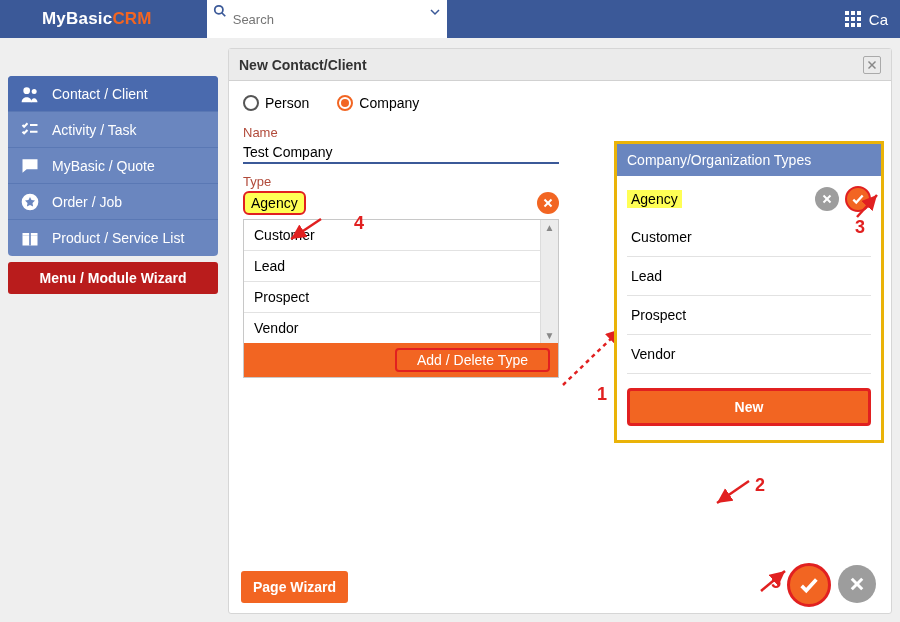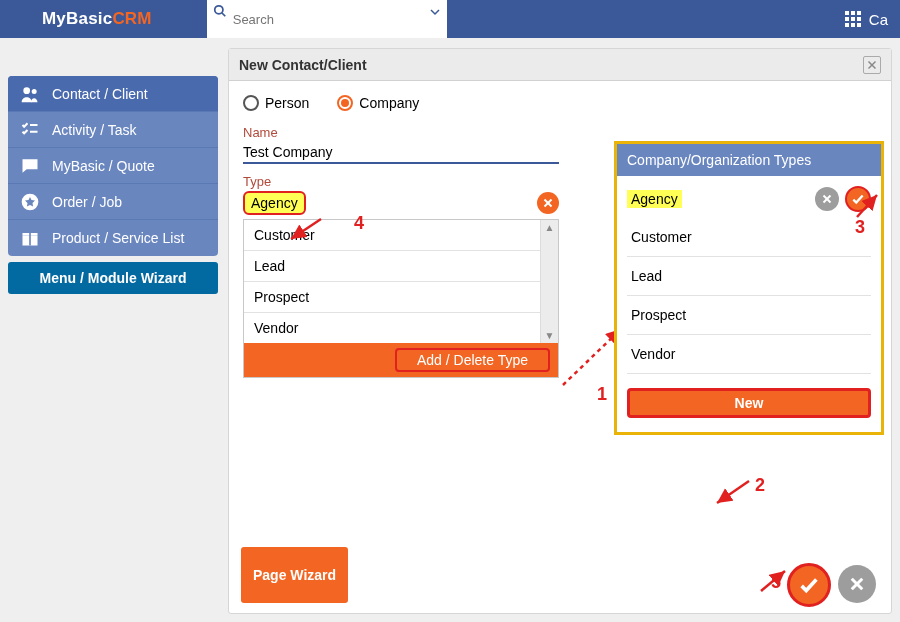--- a/index.html
+++ b/index.html
@@ -22,21 +22,21 @@
   
   .shell { display: flex; height: calc(622px - 38px); }
 
   
   .sidebar { width: 226px; padding: 10px 8px 0 8px; }
   .side-panel { background: #6a86bf; border-radius: 4px; overflow: hidden; margin-top: 28px; }
   .side-item { height: 36px; display: flex; align-items: center; color: #fff; border-bottom: 1px solid #5a78b4; padding: 0 12px; gap: 12px; cursor: pointer; font-size: 14px; }
   .side-item:first-child { background: #4a6aae; }
   .side-item:last-child { border-bottom: none; }
   .side-icon { width: 20px; display: flex; align-items: center; justify-content: center; }
-  .menu-wiz { margin-top: 6px; height: 32px; background: #0369a1; color: #fff; display: flex; align-items: center; justify-content: center; border-radius: 3px; font-weight: bold; font-size: 14px; cursor: pointer; }
+  .menu-wiz { margin-top: 6px; height: 32px; background: #b91c1c; color: #fff; display: flex; align-items: center; justify-content: center; border-radius: 3px; font-weight: bold; font-size: 14px; cursor: pointer; }
 
   
   .main { flex: 1; background: #fff; margin: 10px 8px 8px 2px; border-radius: 3px; border: 1px solid #d6d6d6; position: relative; }
   .form-header { background: #ebebeb; border-bottom: 1px solid #d1d1d1; height: 32px; display: flex; align-items: center; padding: 0 10px; font-weight: bold; color: #333; }
   .form-header .close-box { margin-left: auto; width: 18px; height: 18px; border: 1px solid #aaa; border-radius: 2px; display: flex; align-items: center; justify-content: center; color: #777; cursor: pointer; }
 
   .form-body { padding: 14px 14px 60px 14px; position: relative; }
 
   .radio-row { display: flex; align-items: center; gap: 28px; margin-bottom: 14px; }
   .radio-row label { display: flex; align-items: center; gap: 6px; cursor: pointer; }
@@ -70,25 +70,25 @@
   
   .side-popup { position: absolute; left: 385px; top: 60px; width: 270px; border: 3px solid #eab308; background: #fff; }
   .sp-head { background: #6a86bf; color: #fff; padding: 8px 10px; font-size: 14px; }
   .sp-body { padding: 10px 10px 4px 10px; }
   .sp-row { display: flex; align-items: center; gap: 6px; margin-bottom: 6px; }
   .sp-row .hl { background: #ffff55; padding: 1px 4px; }
   .sp-row .b-close { width: 24px; height: 24px; border-radius: 50%; background: #9d9d9d; color: #fff; display: flex; align-items: center; justify-content: center; cursor: pointer; margin-left: auto; }
   .sp-row .b-ok { width: 26px; height: 26px; border-radius: 50%; background: #f26522; border: 2px solid #e12020; color: #fff; display: flex; align-items: center; justify-content: center; cursor: pointer; }
   .sp-item { padding: 11px 4px; border-bottom: 1px solid #e2e2e2; }
   .sp-foot { display: flex; gap: 16px; padding: 10px 10px 14px 10px; }
-  .sp-btn { flex: 1; height: 30px; background: #f26522; color: #fff; display: flex; align-items: center; justify-content: center; border-radius: 2px; cursor: pointer; font-weight: bold; font-size: 14px; }
+  .sp-btn { flex: 1; height: 38px; background: #f26522; color: #fff; display: flex; align-items: center; justify-content: center; border-radius: 2px; cursor: pointer; font-weight: bold; font-size: 14px; }
   .sp-btn.new-boxed { border: 3px solid #e12020; border-radius: 4px; }
 
   
-  .page-wiz { position: absolute; left: 12px; bottom: 10px; background: #f26522; color: #fff; padding: 20px 12px; border-radius: 3px; font-weight: bold; cursor: pointer; }
+  .page-wiz { position: absolute; left: 12px; bottom: 10px; background: #f26522; color: #fff; padding: 8px 12px; border-radius: 3px; font-weight: bold; cursor: pointer; }
   .btn-circle { position: absolute; width: 38px; height: 38px; border-radius: 50%; display: flex; align-items: center; justify-content: center; color: #fff; cursor: pointer; }
   .cancel-big { right: 15px; bottom: 10px; background: #9d9d9d; }
   .ok-big { right: 60px; bottom: 6px; width: 44px; height: 44px; background: #f26522; border: 3px solid #e12020; }
   .ok-big svg, .cancel-big svg { }
 
 </style>
 </head>
 <body>
 
 <div class="topbar">

